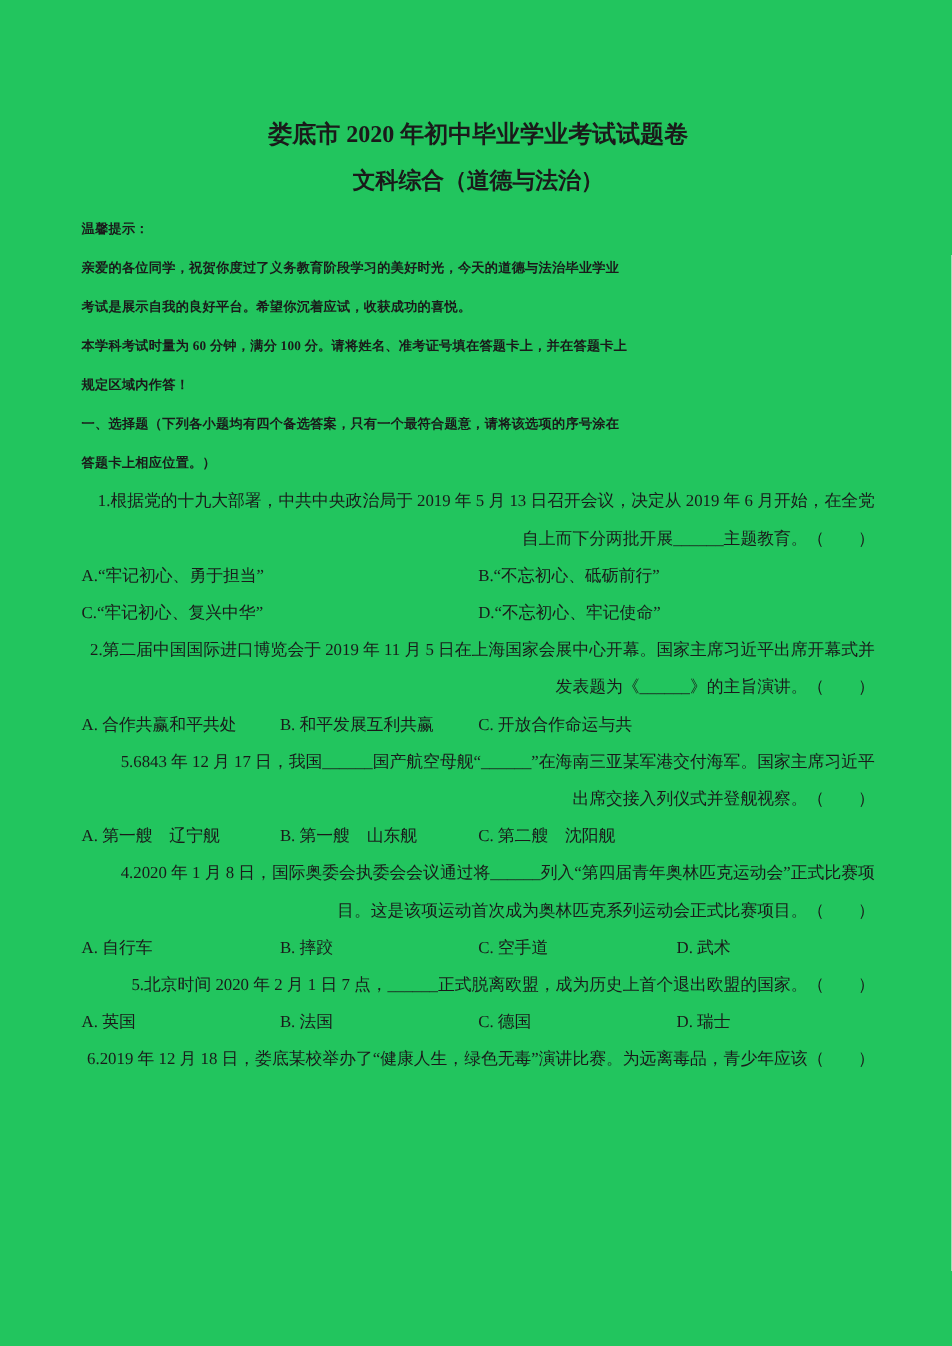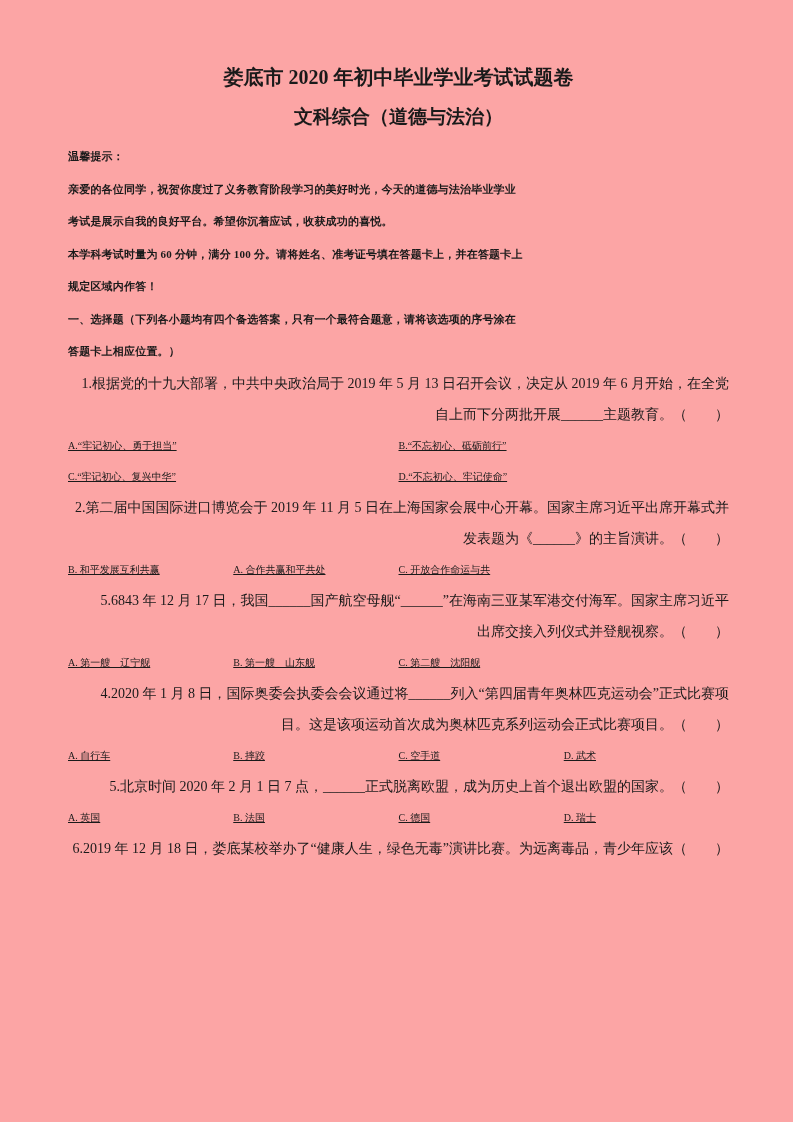--- a/index.html
+++ b/index.html
@@ -1,23 +1,23 @@
 <!DOCTYPE html>
 <html><head>
 <meta charset="utf-8">
 <style>
   html, body { margin: 0; padding: 0; background: #ffffff; }
   .page {
     position: relative;
     width: 793px;
     height: 1122px;
     margin: 0 auto;
-    background: #fca5a5;
+    background: #22c55e;
     box-sizing: border-box;
-    padding: 62px 64px 0 68px;
+    padding: 97px 64px 0 68px;
     overflow: hidden;
     font-family: "Liberation Serif", "DejaVu Serif", serif;
     color: #1a1a1a;
   }
   .title {
     margin: 0;
     font-size: 20px;
     line-height: 30px;
     font-weight: bold;
     text-align: center;
@@ -40,23 +40,22 @@
   }
   .q-line {
     font-size: 14px;
     line-height: 31px;
     white-space: nowrap;
     letter-spacing: 0;
     text-align: right;
   }
   .opt-row {
     display: flex;
-    font-size: 10px;
+    font-size: 14px;
     line-height: 31px;
-    text-decoration: underline;
   }
   .opt-row .opt { white-space: nowrap; }
   .cols-2 .opt { width: 50%; }
   .cols-4 .opt { width: 25%; }
 </style>
 </head>
 <body>
 
 <div class="page">
 
@@ -86,22 +85,22 @@
     <div class="opt-row cols-2">
       <span class="opt">C.“牢记初心、复兴中华”</span>
       <span class="opt">D.“不忘初心、牢记使命”</span>
     </div>
   </div>
 
   <div>
     <div class="q-line">2.第二届中国国际进口博览会于 2019 年 11 月 5 日在上海国家会展中心开幕。国家主席习近平出席开幕式并</div>
     <div class="q-line">发表题为《______》的主旨演讲。（　　）</div>
     <div class="opt-row cols-4">
+      <span class="opt">A.  合作共赢和平共处</span>
       <span class="opt">B.  和平发展互利共赢</span>
-      <span class="opt">A.  合作共赢和平共处</span>
       <span class="opt">C.  开放合作命运与共</span>
     </div>
   </div>
 
   <div>
     <div class="q-line">5.6843 年 12 月 17 日，我国______国产航空母舰“______”在海南三亚某军港交付海军。国家主席习近平</div>
     <div class="q-line">出席交接入列仪式并登舰视察。（　　）</div>
     <div class="opt-row cols-4">
       <span class="opt">A.  第一艘　辽宁舰</span>
       <span class="opt">B.  第一艘　山东舰</span>

